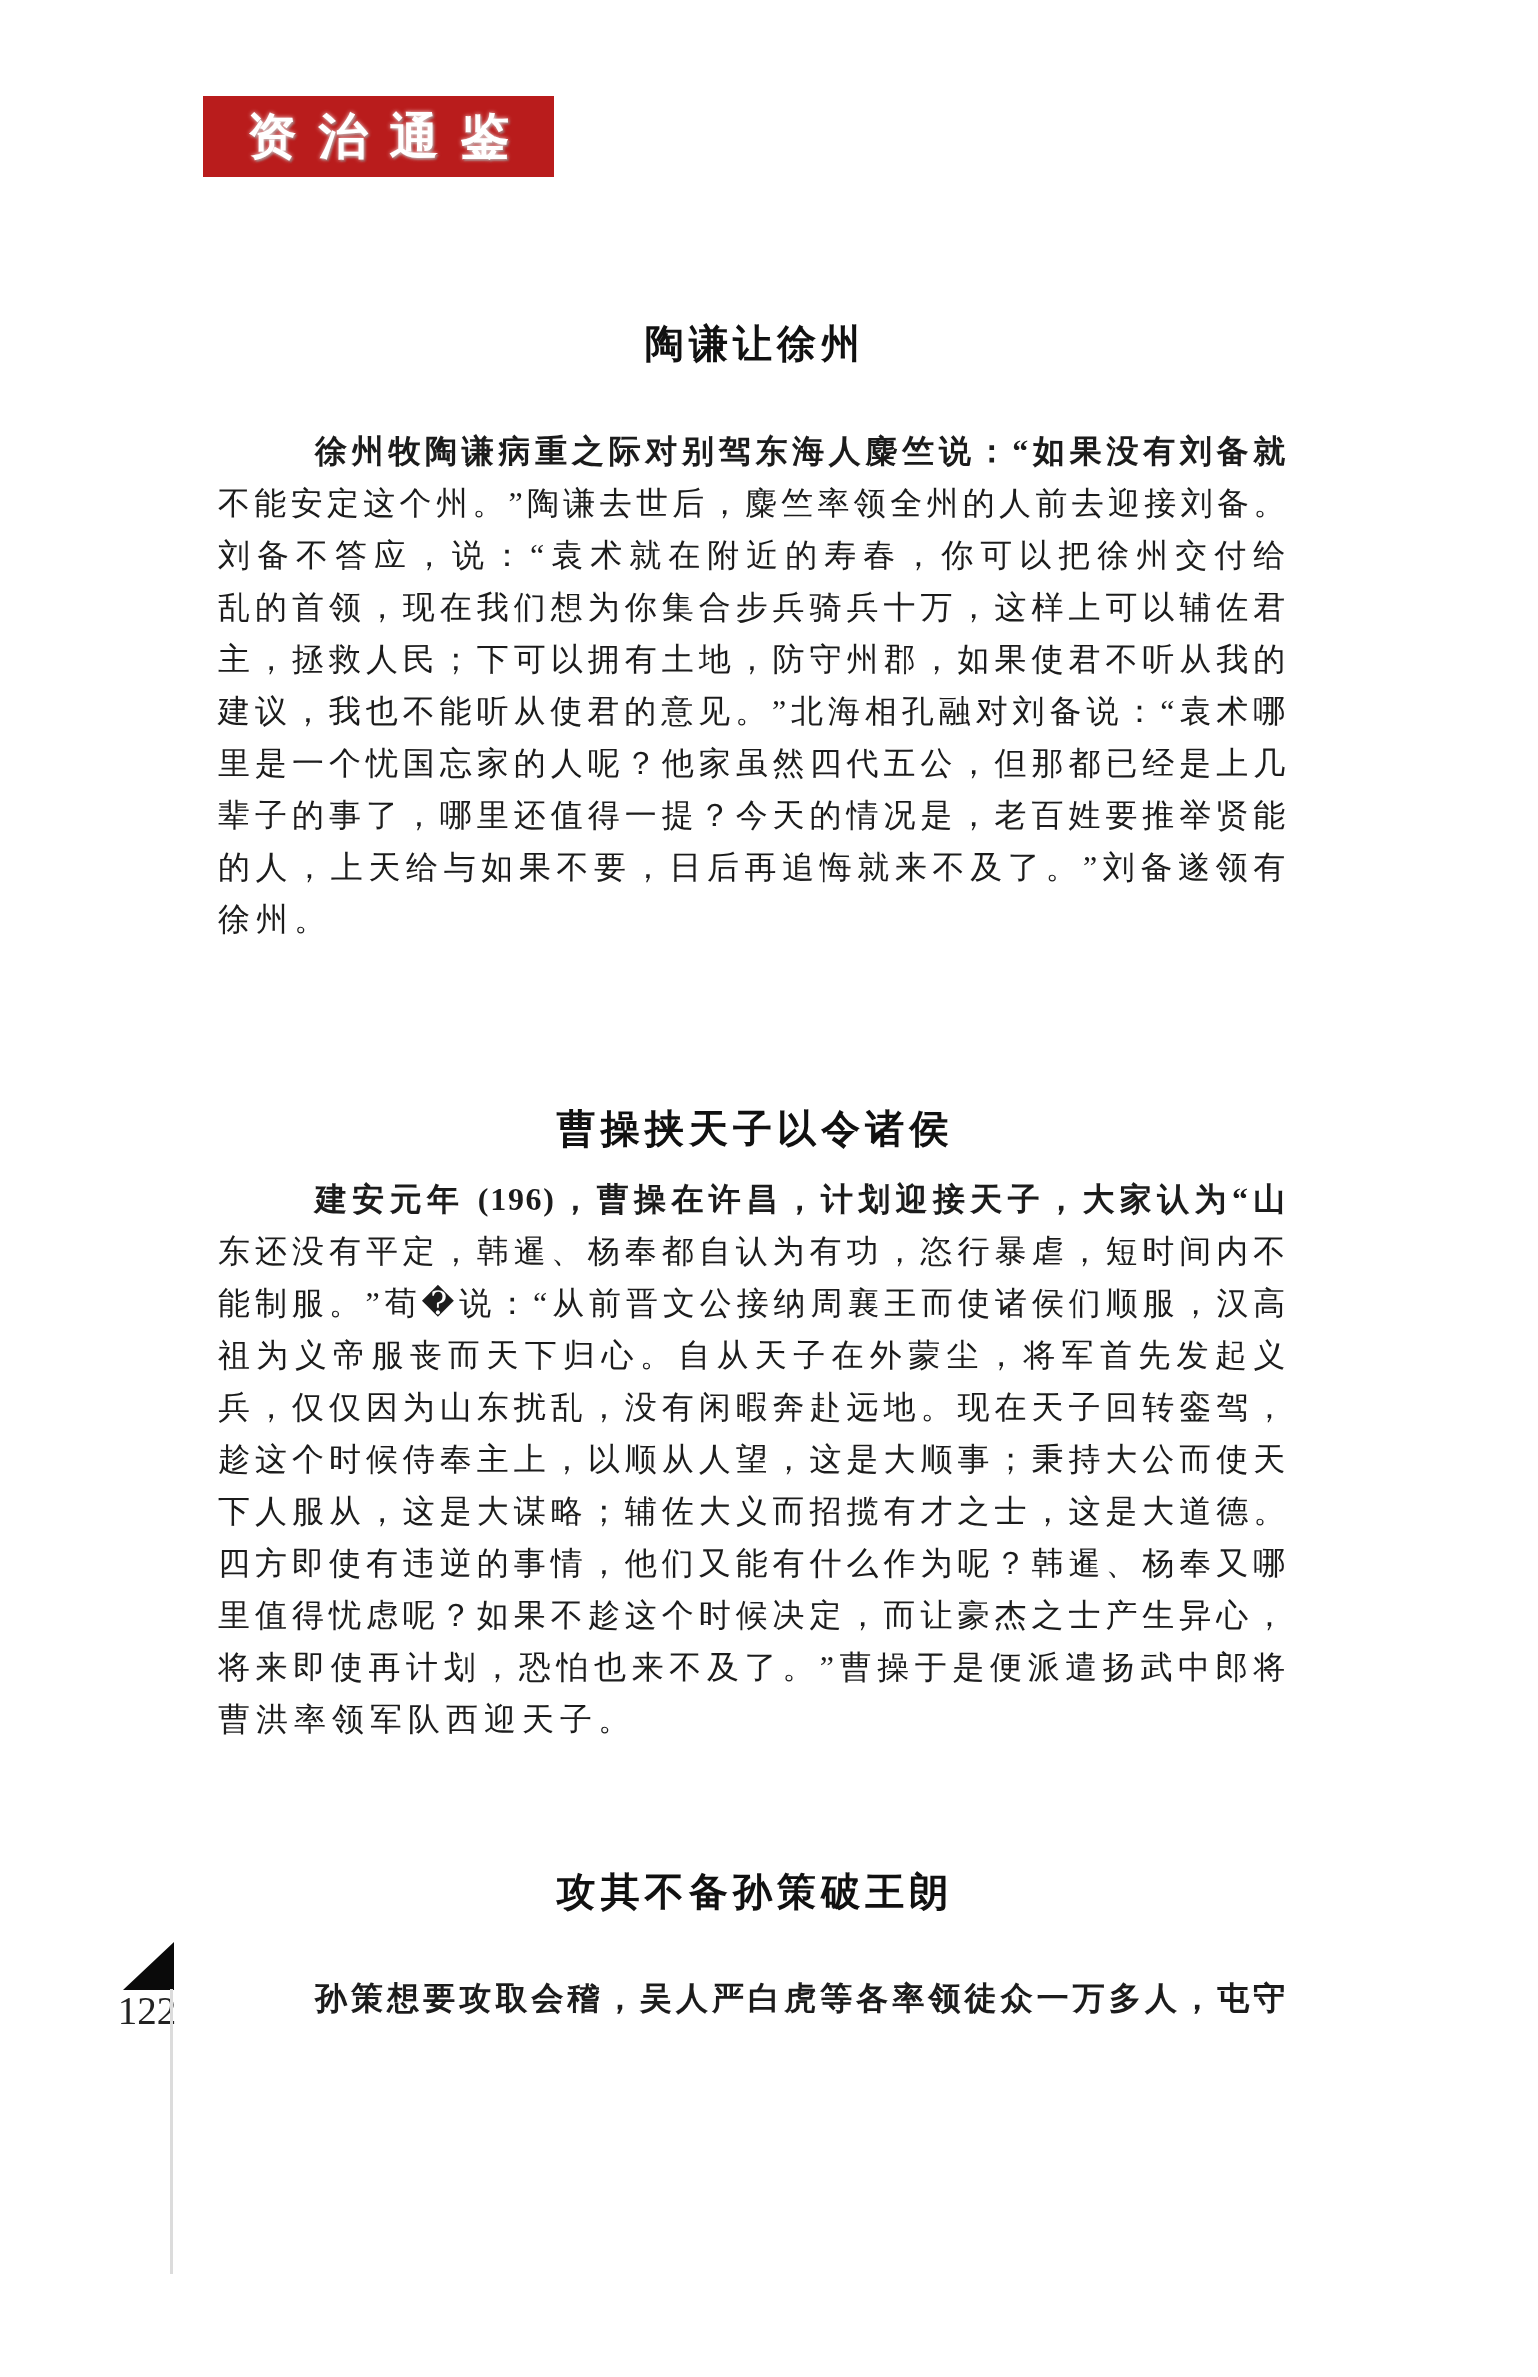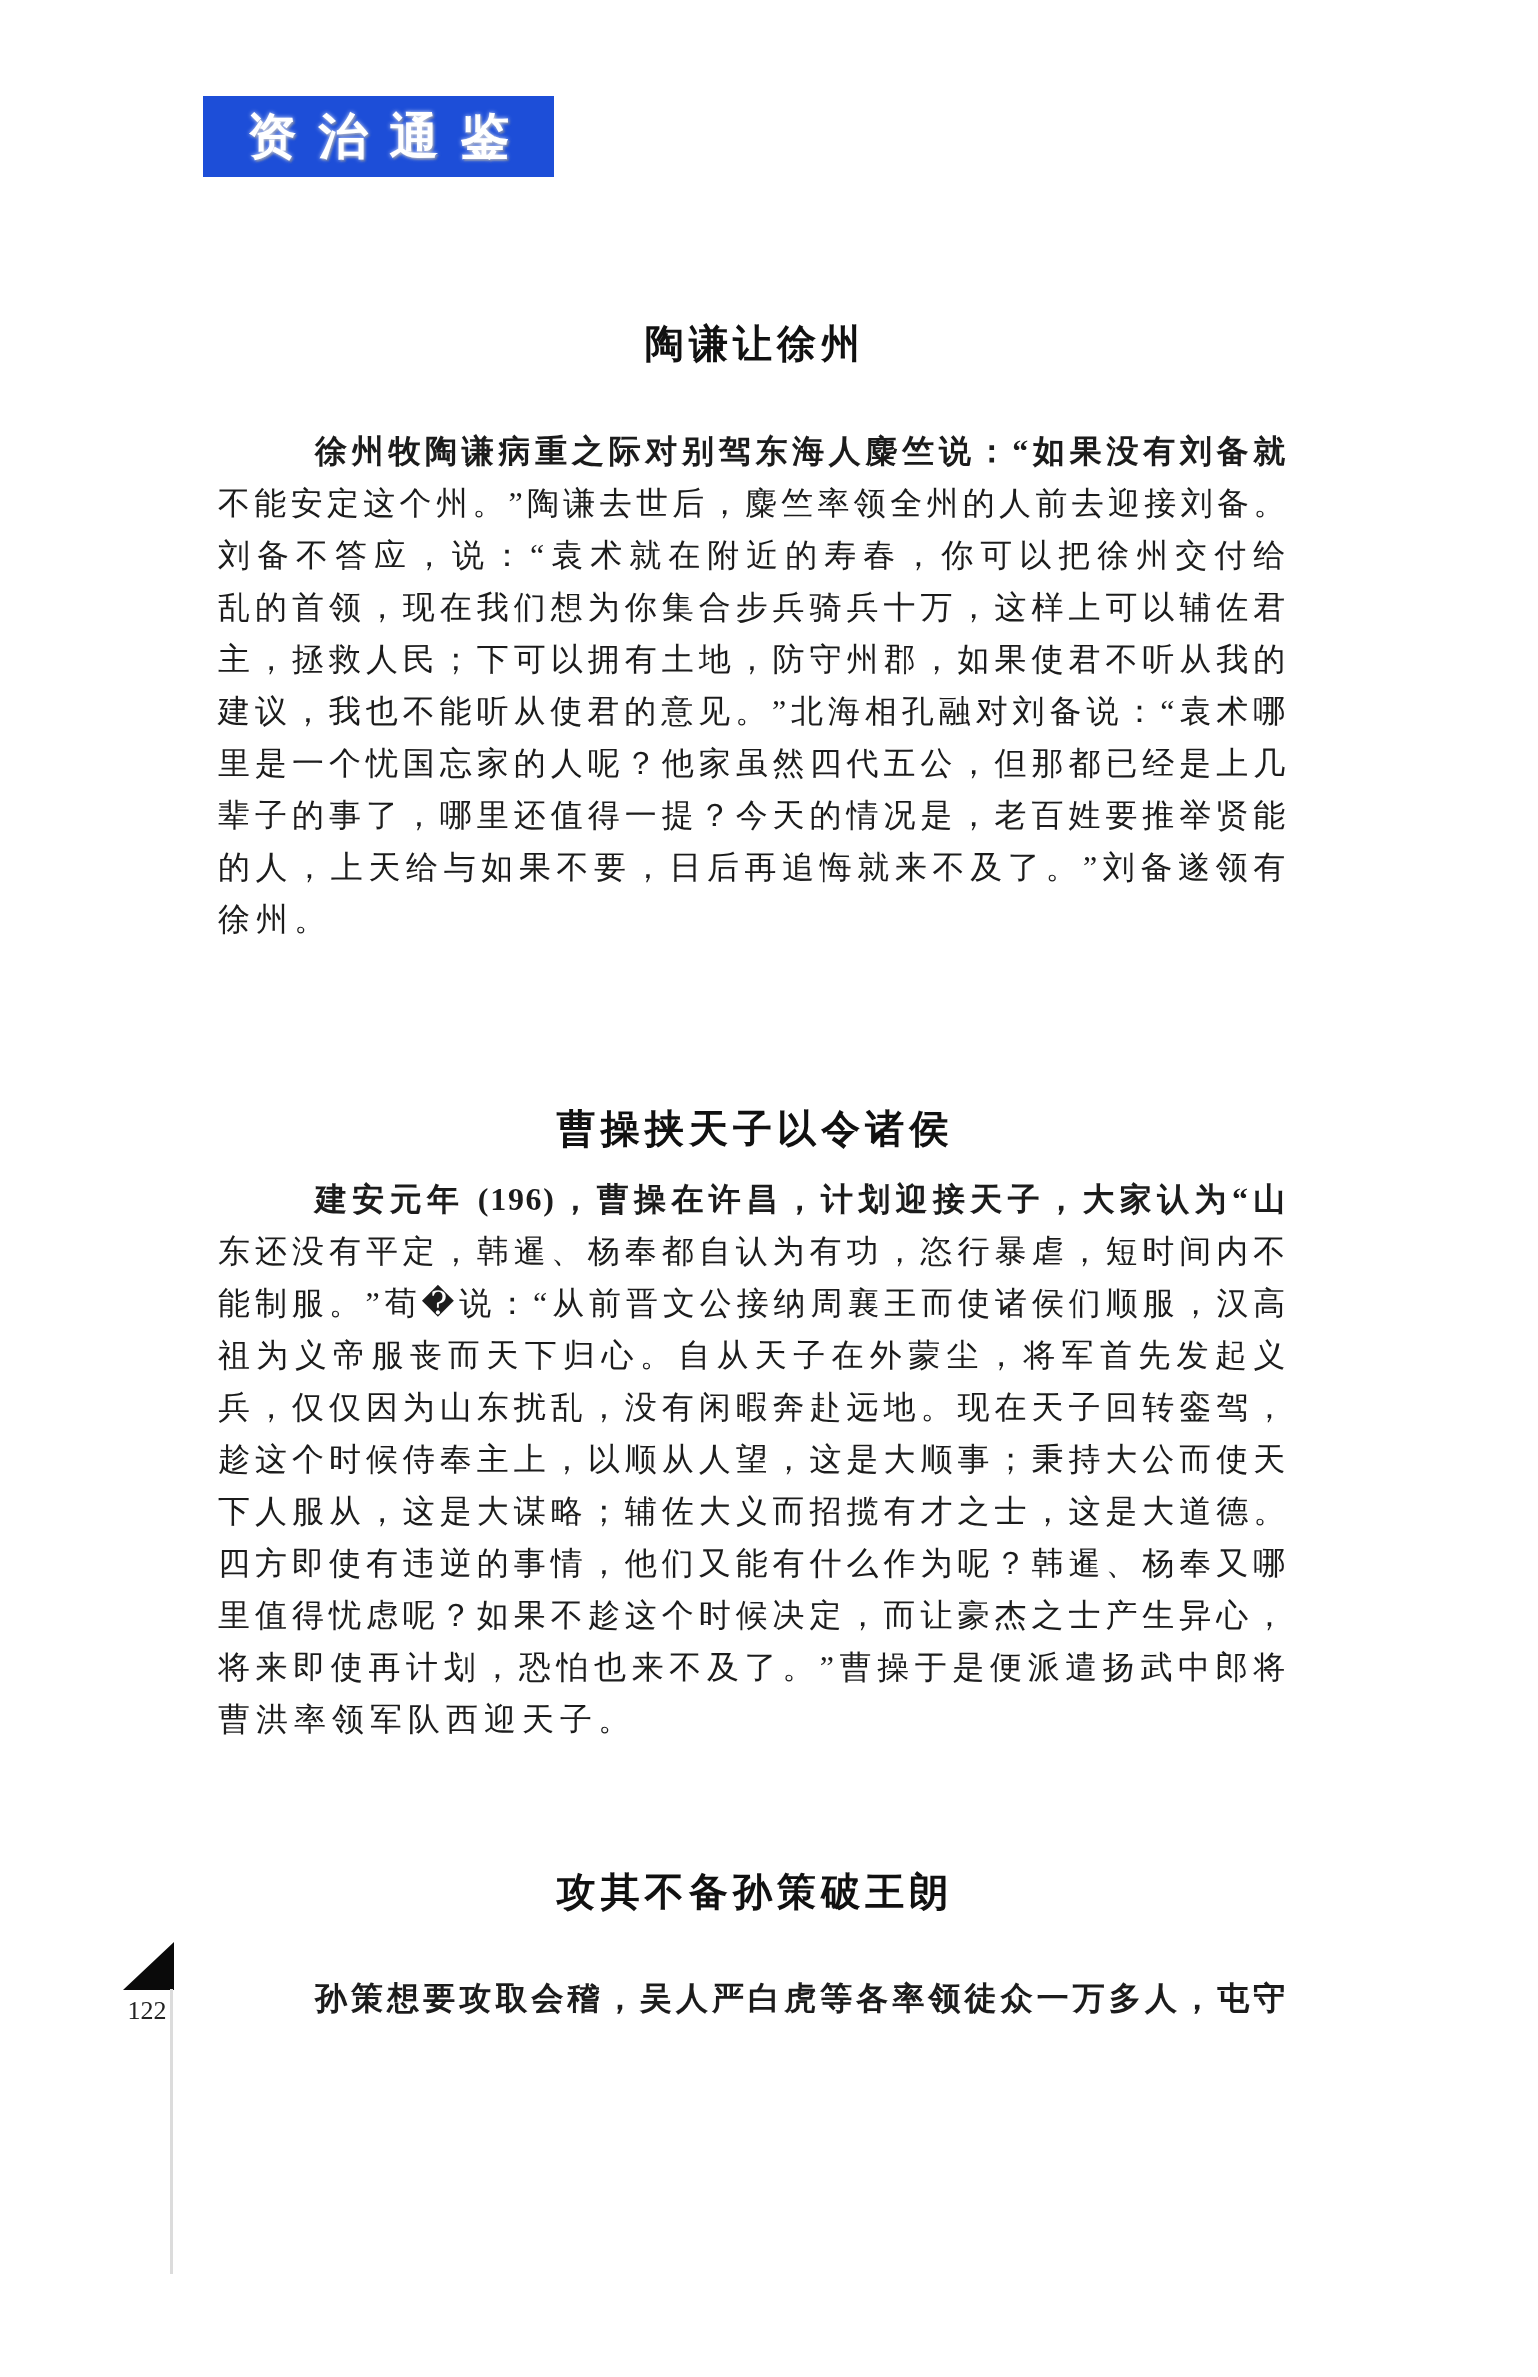--- a/index.html
+++ b/index.html
@@ -15,21 +15,21 @@
     overflow: hidden;
     font-family: "Liberation Serif", "DejaVu Serif", serif;
     color: #1c1c1c;
   }
   .banner {
     position: absolute;
     left: 203px;
     top: 96px;
     width: 351px;
     height: 81px;
-    background: #1d4ed8;
+    background: #b91c1c;
     display: flex;
     align-items: center;
     justify-content: center;
   }
   .banner-text {
     font-family: "DejaVu Sans", "Liberation Sans", sans-serif;
     font-weight: bold;
     font-size: 49px;
     color: #ffffff;
     letter-spacing: 22px;
@@ -85,21 +85,21 @@
     border-left: 51px solid transparent;
     border-bottom: 48px solid #0a0a0a;
   }
   .page-number {
     position: absolute;
     left: 100px;
     top: 1989px;
     width: 94px;
     text-align: center;
     font-family: "Liberation Serif", "DejaVu Serif", serif;
-    font-size: 26px;
+    font-size: 39px;
     line-height: 43px;
     color: #222222;
   }
   .margin-rule {
     position: absolute;
     left: 170px;
     top: 1989px;
     width: 2.6px;
     height: 285px;
     background: #dcdcdc;

